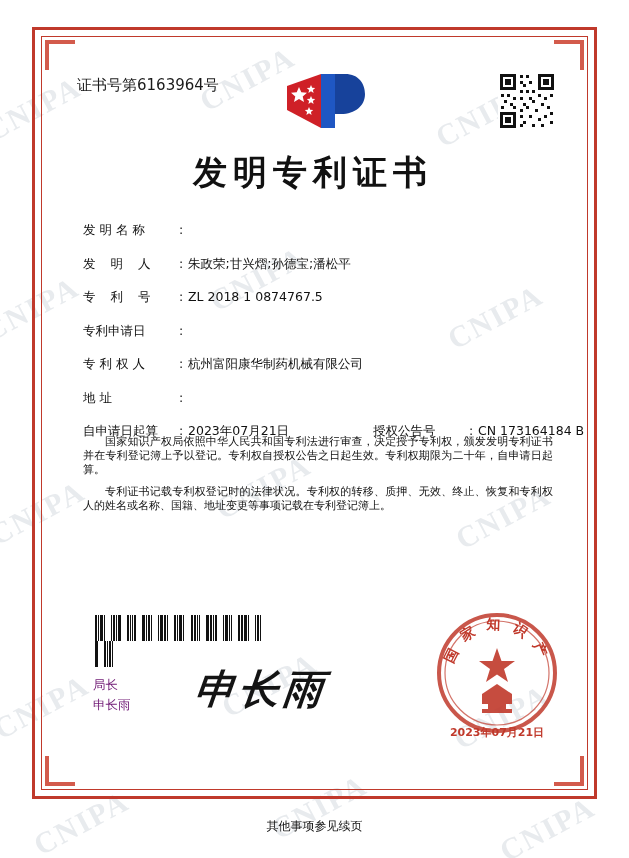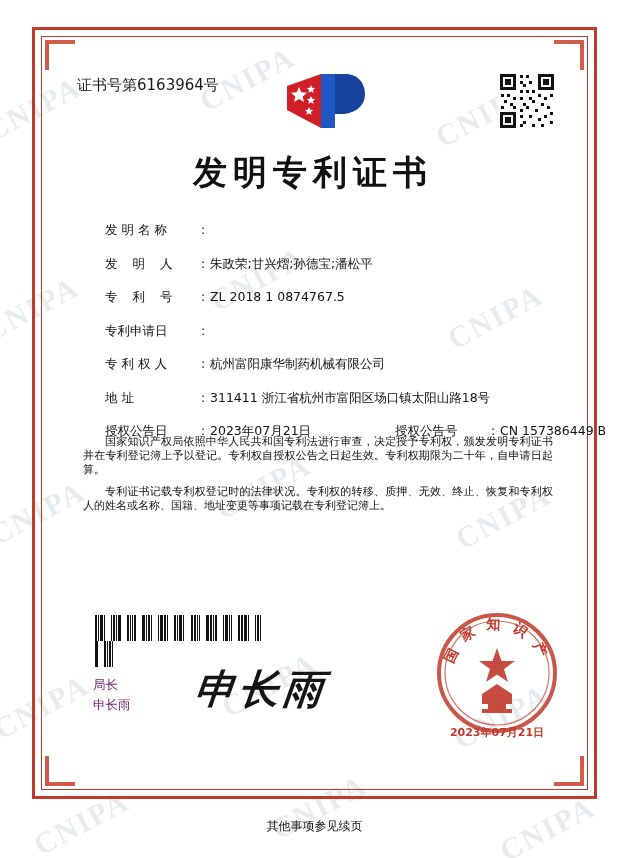--- a/index.html
+++ b/index.html
@@ -135,21 +135,20 @@
     align-items: baseline;
     margin-bottom: 16.5px;
     font-size: 12.5px;
     color: #111111;
   }
   .row .lbl {
     width: 96px;
     flex: 0 0 96px;
     letter-spacing: 0px;
     white-space: nowrap;
-    margin-left: 22px;
   }
   .row .lbl.sp4 { letter-spacing: 5.5px; }
   .row .colon { width: 9px; flex: 0 0 9px; }
   .row .val { flex: 1 1 auto; white-space: nowrap; }
 
   .row.two .val { flex: 0 0 auto; width: 185px; }
   .row.two .lbl2 { width: 96px; flex: 0 0 96px; white-space: nowrap; }
   .row.two .val2 { flex: 1 1 auto; white-space: nowrap; }
 
   
@@ -370,29 +369,28 @@
         <span class="colon">:</span>
       </div>
       <div class="row">
         <span class="lbl">专 利 权 人</span>
         <span class="colon">:</span>
         <span class="val">杭州富阳康华制药机械有限公司</span>
       </div>
       <div class="row">
         <span class="lbl">地      址</span>
         <span class="colon">:</span>
-        <span class="val">311411 浙江省杭州市富阳区场口镇太阳山路18号</span>
       </div>
       <div class="row two">
-        <span class="lbl">授权公告日</span>
+        <span class="lbl">自申请日起算</span>
         <span class="colon">:</span>
         <span class="val">2023年07月21日</span>
         <span class="lbl2">授权公告号</span>
         <span class="colon">:</span>
-        <span class="val2">CN 157386449 B</span>
+        <span class="val2">CN 173164184 B</span>
       </div>
     </div>
 
     <div class="paras">
       <p>国家知识产权局依照中华人民共和国专利法进行审查，决定授予专利权，颁发发明专利证书并在专利登记簿上予以登记。专利权自授权公告之日起生效。专利权期限为二十年，自申请日起算。</p>
       <p>专利证书记载专利权登记时的法律状况。专利权的转移、质押、无效、终止、恢复和专利权人的姓名或名称、国籍、地址变更等事项记载在专利登记簿上。</p>
     </div>
 
     <div class="barcode">
       <i style="width:2px"></i><i style="width:1px"></i><i style="width:3px"></i><i style="width:1px"></i>

